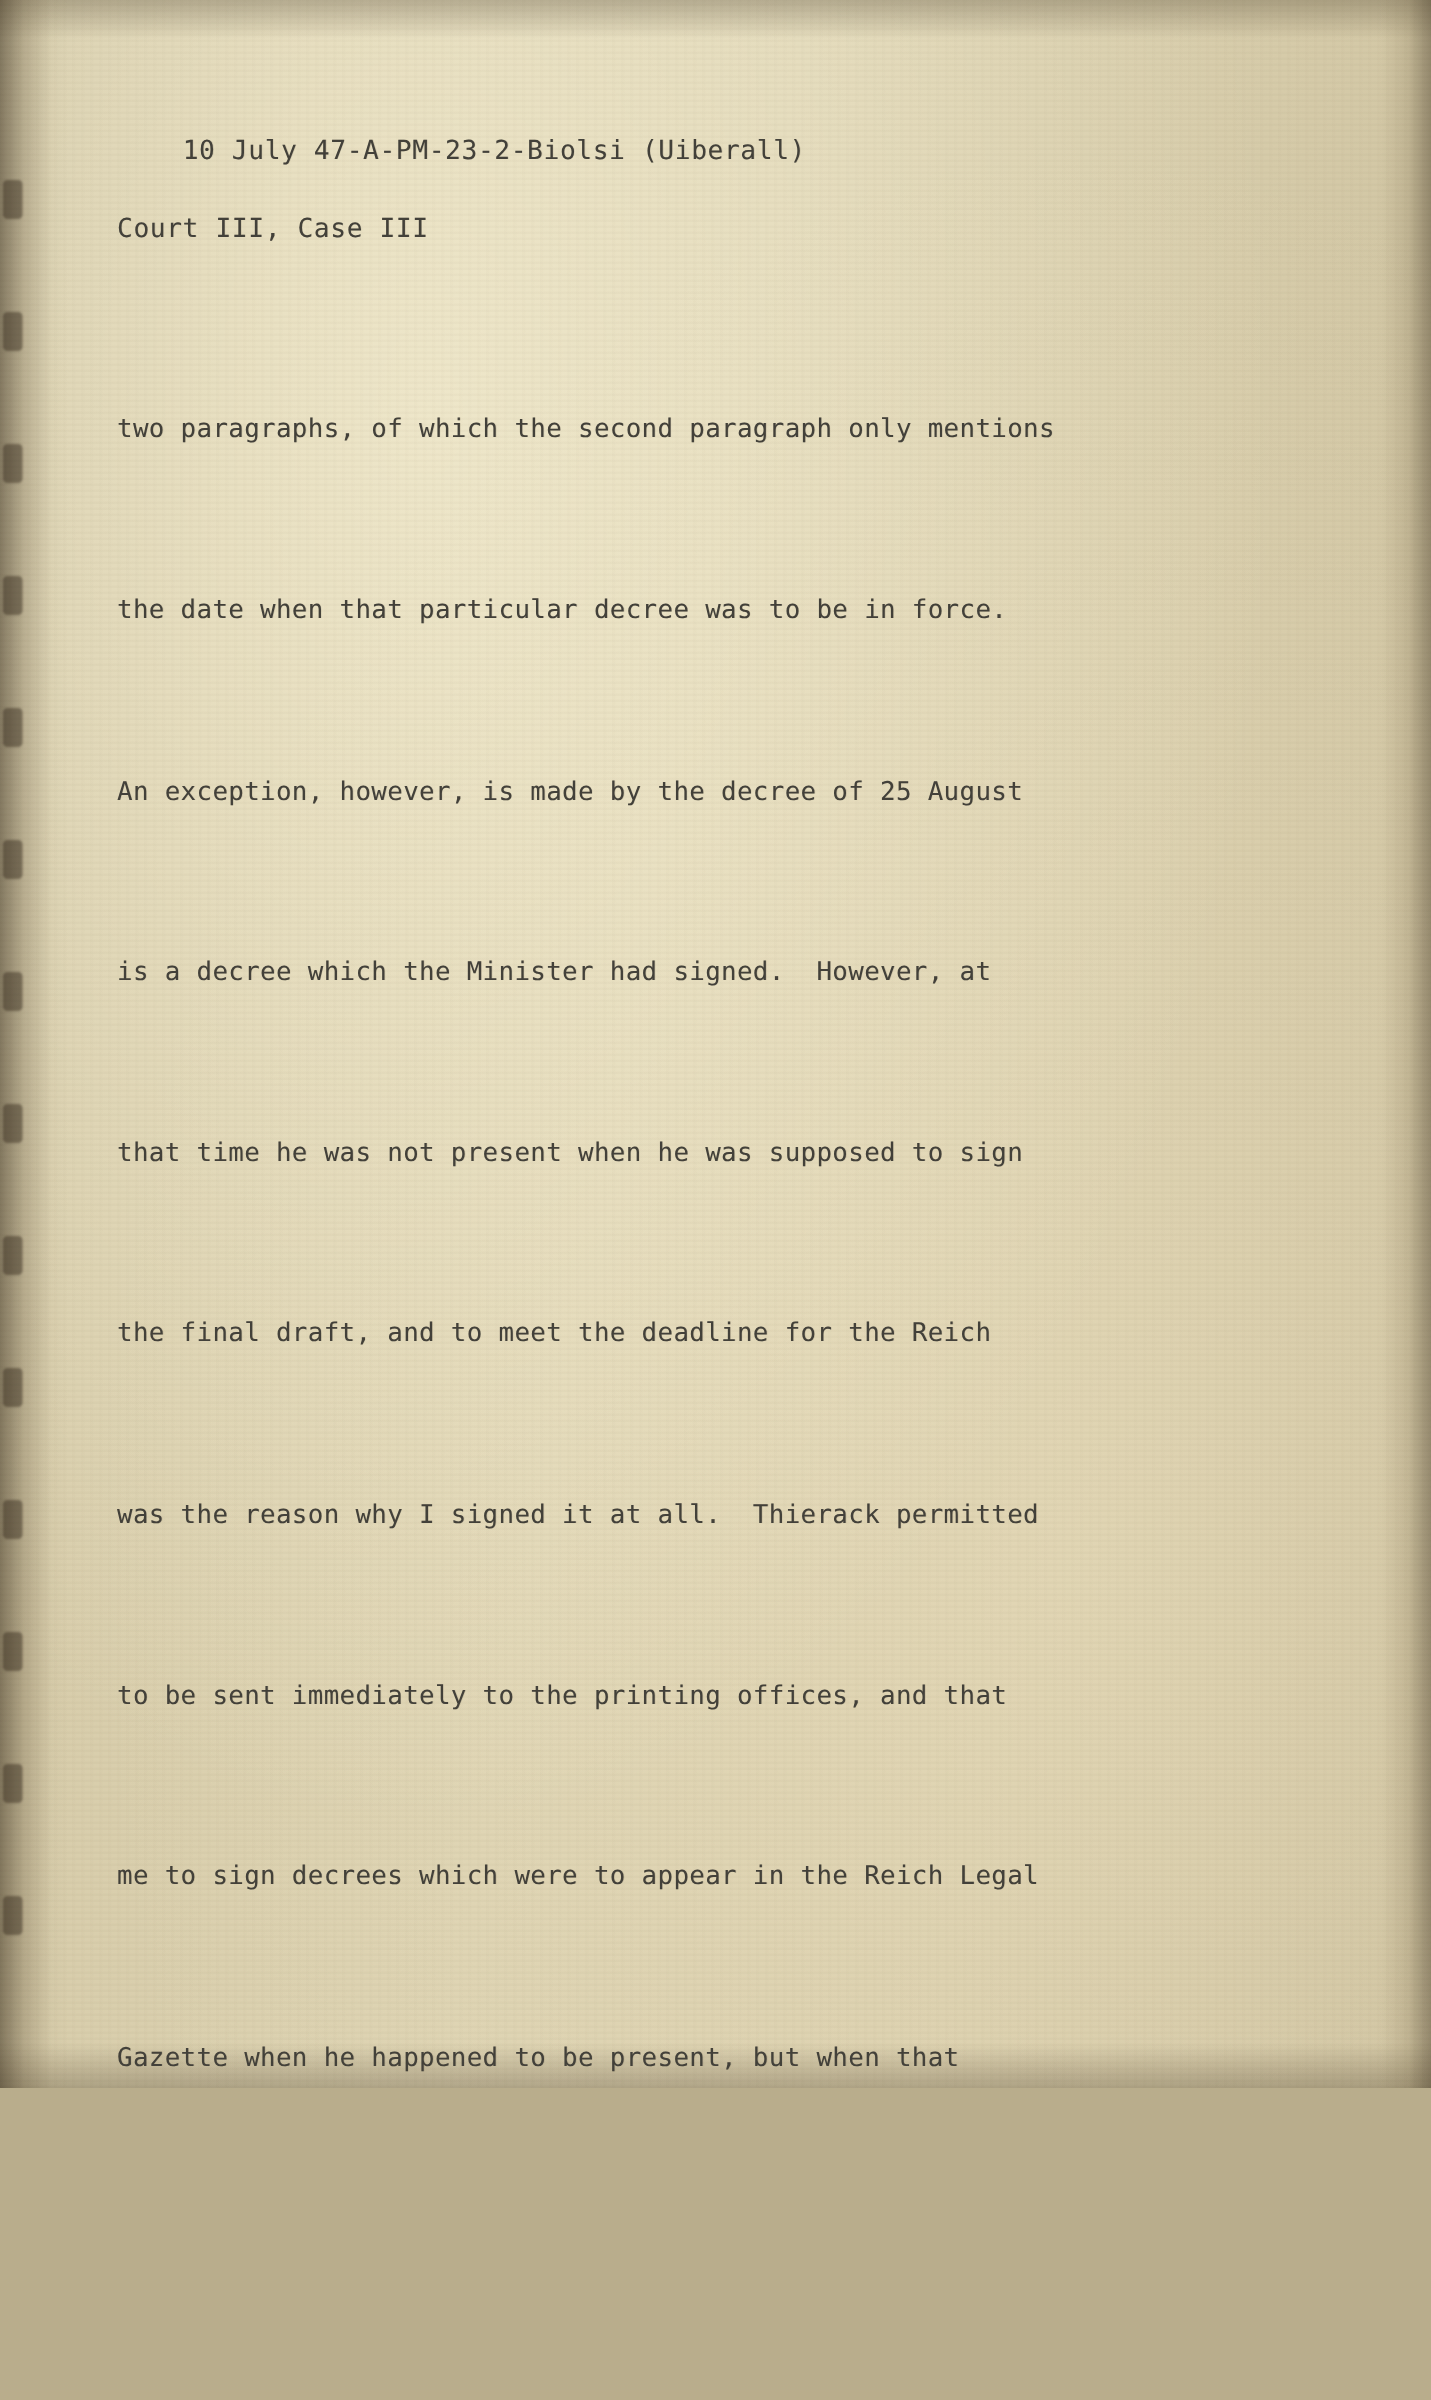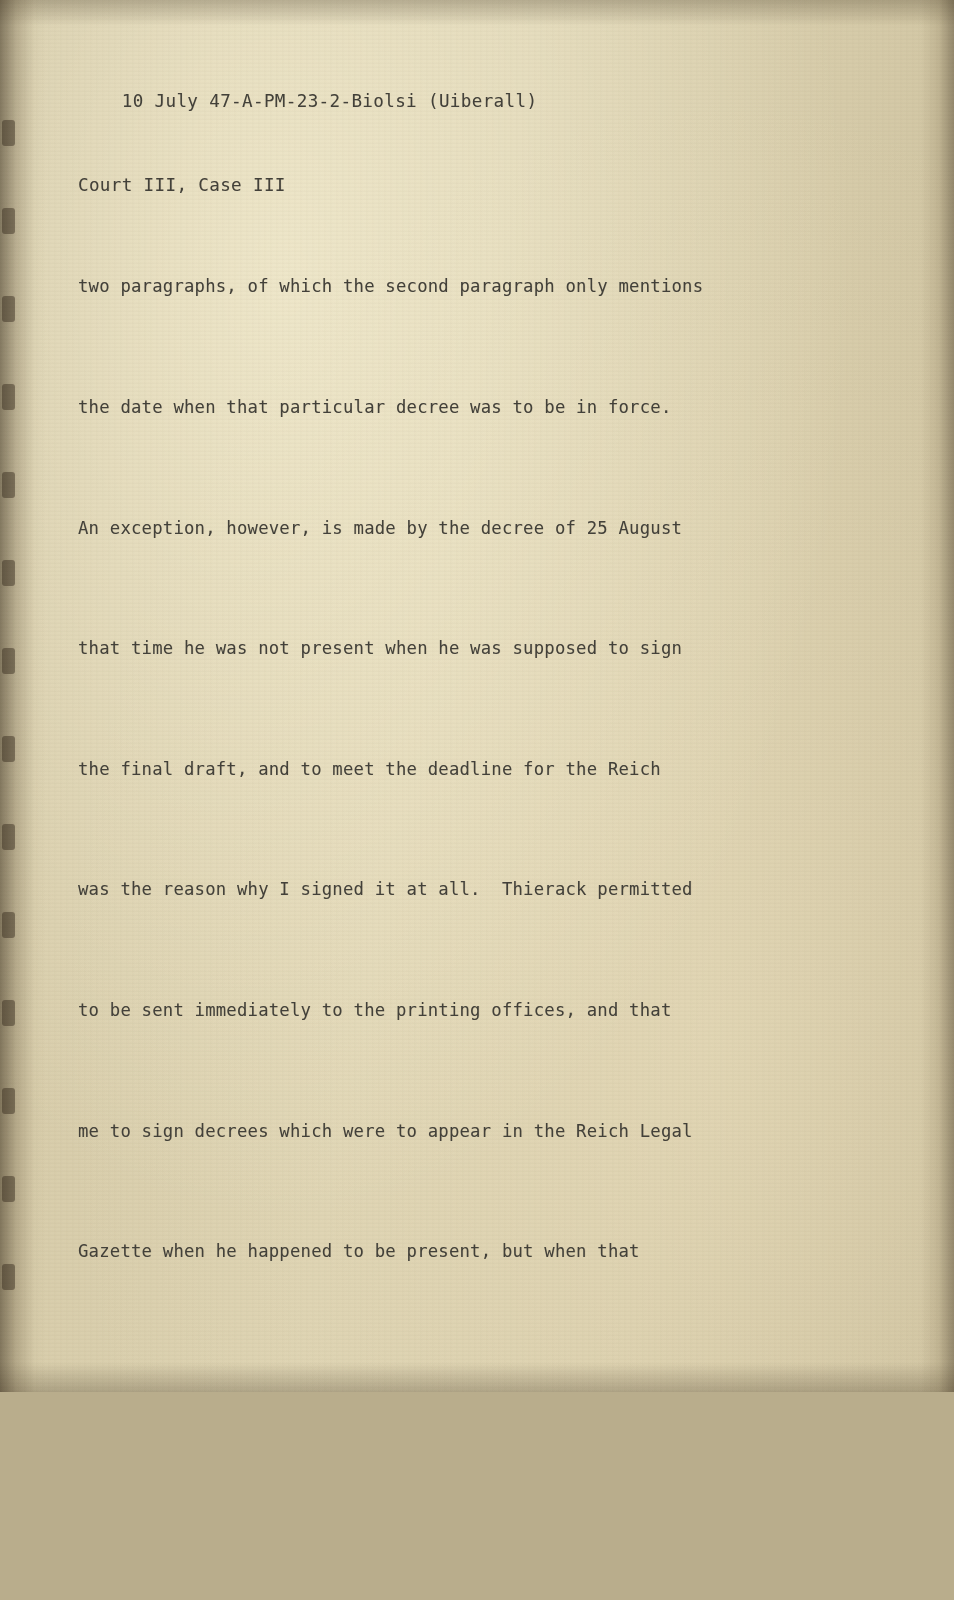--- a/index.html
+++ b/index.html
@@ -74,21 +74,21 @@
 
   .header {
     position: absolute;
     left: 78px;
     top: 62px;
     font-size: 17.5px;
     line-height: 26px;
     letter-spacing: 0.4px;
     white-space: pre;
   }
-  .header .line2 { display: block; margin-top: 32px; }
+  .header .line2 { display: block; }
 
   .body {
     position: absolute;
     left: 78px;
     top: 186px;
     width: 724px;
     font-size: 17.2px;
     line-height: 40.2px;
     letter-spacing: 0.25px;
     white-space: pre;
@@ -140,20 +140,21 @@
 
   <div class="header">
     <span>10 July 47-A-PM-23-2-Biolsi (Uiberall)</span>
     <span class="line2">Court III, Case III</span>
   </div>
 
   <div class="body">
     <p>two paragraphs, of which the second paragraph only mentions</p>
     <p>the date when that particular decree was to be in force.</p>
     <p>An exception, however, is made by the decree of 25 August</p>
+    <p>is a decree which the Minister had signed.  However, at</p>
     <p>that time he was not present when he was supposed to sign</p>
     <p>the final draft, and to meet the deadline for the Reich</p>
     <p>was the reason why I signed it at all.  Thierack permitted</p>
     <p>to be sent immediately to the printing offices, and that</p>
     <p>me to sign decrees which were to appear in the Reich Legal</p>
     <p>Gazette when he happened to be present, but when that</p>
     
     
     
     

